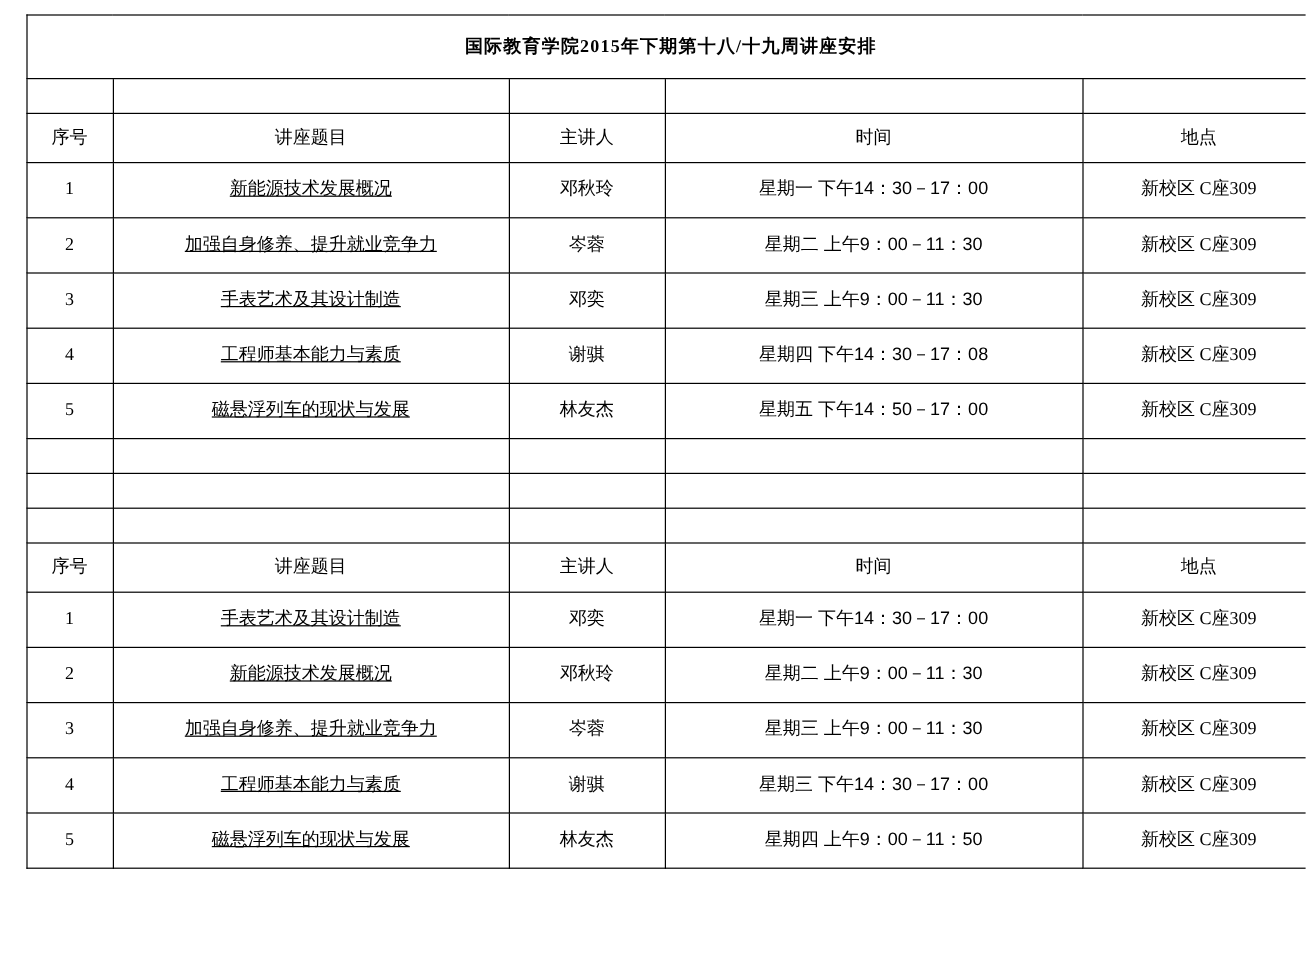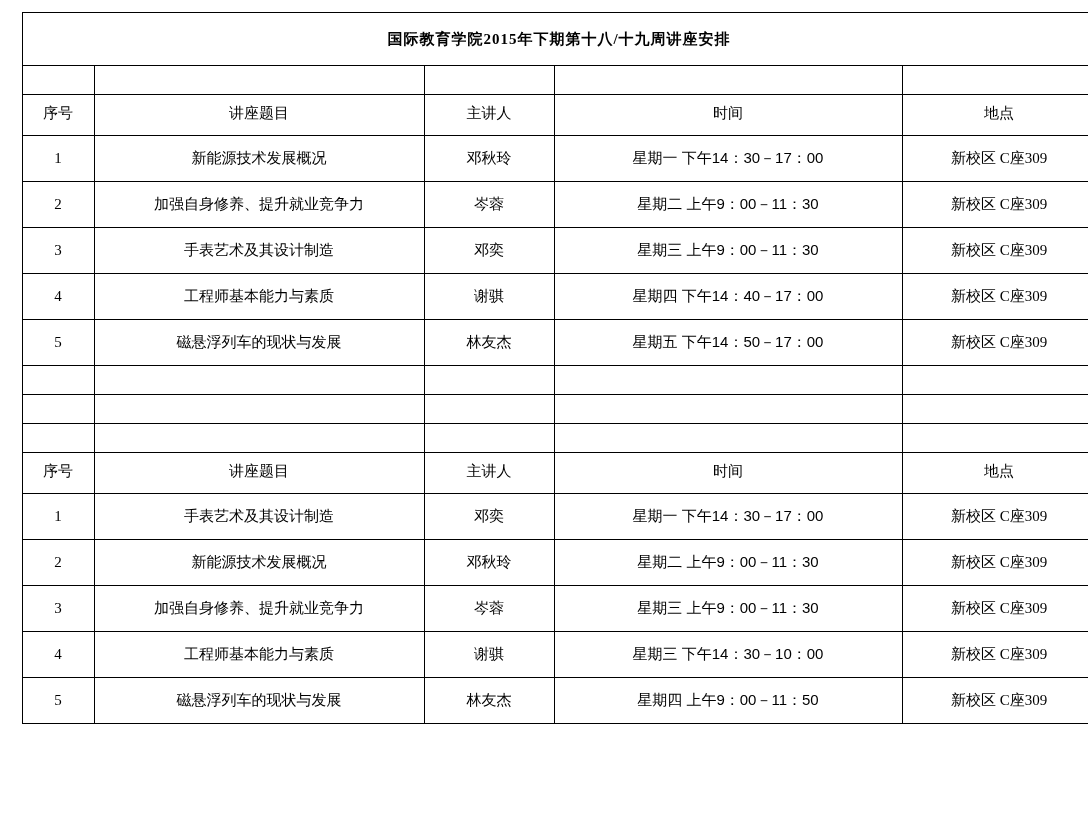--- a/index.html
+++ b/index.html
@@ -58,29 +58,29 @@
   .row-section td { height: 34px; }
   .section-label {
     text-align: left;
     padding-left: 4px;
     font-weight: bold;
     font-size: 17px;
   }
   .row-header td {
     height: 40px;
     font-size: 17px;
-    font-family: Liberation Mono, monospace;
   }
   .row-data td {
     height: 45px;
     font-size: 15px;
   }
   .cell-left {
     text-align: left;
     padding-left: 10px;
+    text-decoration: underline;
   }
   .cell-time {
     text-align: left;
     padding-left: 14px;
     font-family: Liberation Sans, sans-serif;
   }
   .cell-place {
     text-align: left;
     padding-left: 8px;
   }
@@ -147,21 +147,21 @@
         <td class="cell-left">手表艺术及其设计制造</td>
         <td>邓奕</td>
         <td class="cell-time">星期三    上午9：00－11：30</td>
         <td class="cell-place">新校区  C座309</td>
       </tr>
       <tr class="row-data">
         <td class="nb"></td>
         <td>4</td>
         <td class="cell-left">工程师基本能力与素质</td>
         <td>谢骐</td>
-        <td class="cell-time">星期四    下午14：40－17：00</td>
+        <td class="cell-time">星期四    下午14：30－17：08</td>
         <td class="cell-place">新校区  C座309</td>
       </tr>
       <tr class="row-data">
         <td class="nb"></td>
         <td>5</td>
         <td class="cell-left">磁悬浮列车的现状与发展</td>
         <td>林友杰</td>
         <td class="cell-time">星期五    下午14：50－17：00</td>
         <td class="cell-place">新校区  C座309</td>
       </tr>
@@ -223,21 +223,21 @@
         <td class="cell-left">加强自身修养、提升就业竞争力</td>
         <td>岑蓉</td>
         <td class="cell-time">星期三    上午9：00－11：30</td>
         <td class="cell-place">新校区  C座309</td>
       </tr>
       <tr class="row-data">
         <td class="nb"></td>
         <td>4</td>
         <td class="cell-left">工程师基本能力与素质</td>
         <td>谢骐</td>
-        <td class="cell-time">星期三    下午14：30－10：00</td>
+        <td class="cell-time">星期三    下午14：30－17：00</td>
         <td class="cell-place">新校区  C座309</td>
       </tr>
       <tr class="row-data">
         <td class="nb"></td>
         <td>5</td>
         <td class="cell-left">磁悬浮列车的现状与发展</td>
         <td>林友杰</td>
         <td class="cell-time">星期四    上午9：00－11：50</td>
         <td class="cell-place">新校区  C座309</td>
       </tr>

